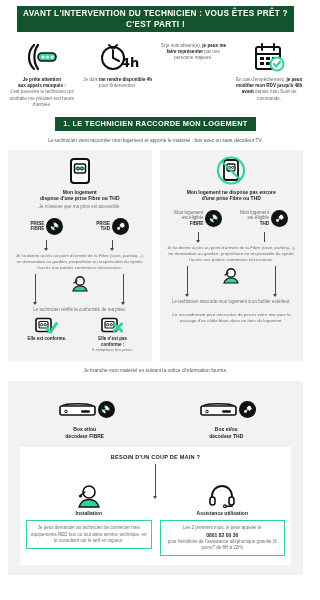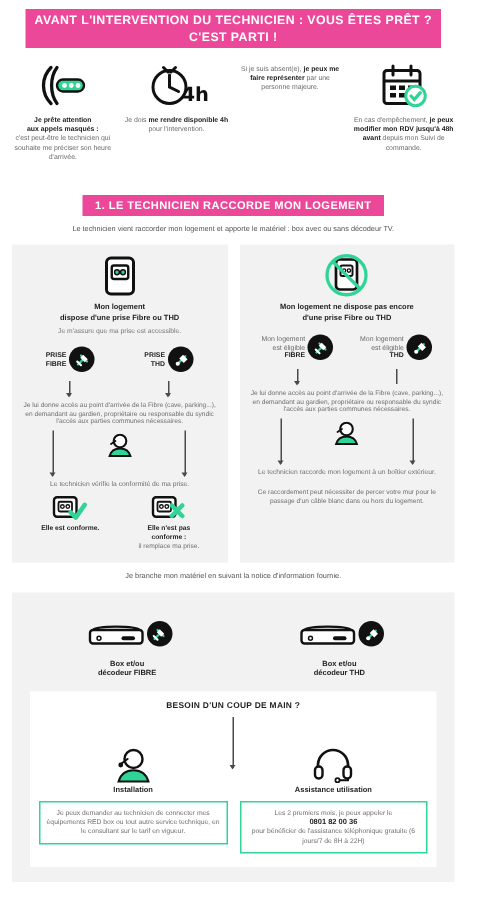--- a/index.html
+++ b/index.html
@@ -8,21 +8,21 @@
     height: 600px;
     background: #ffffff;
     font-family: "Liberation Sans", sans-serif;
     color: #3c3c3c;
     overflow: hidden;
   }
   .page { width: 311px; height: 600px; position: relative; }
 
   
   .banner {
-    background: #ec4899;
+    background: #14532d;
     color: #ffffff;
     font-weight: bold;
     letter-spacing: .3px;
     text-align: center;
     padding: 2px 6px;
     display: inline-block;
   }
   .banner-wrap { text-align: center; }
 
   
@@ -42,21 +42,21 @@
   .hero-ico { height: 34px; display: flex; align-items: flex-end; justify-content: center; }
   .hero-txt {
     font-size: 4.6px;
     line-height: 6.2px;
     color: #6a6a6a;
     margin-top: 4px;
   }
   .hero-txt b { color: #222; }
 
   
-  .sec-head { margin-top: 18px; text-align: center; }
+  .sec-head { margin-top: 4px; text-align: center; }
   .sec-head .banner { font-size: 7.4px; padding: 2.5px 8px; }
   .sec-sub {
     text-align: center;
     font-size: 4.9px;
     color: #555;
     margin-top: 6px;
     line-height: 7px;
   }
 
   

